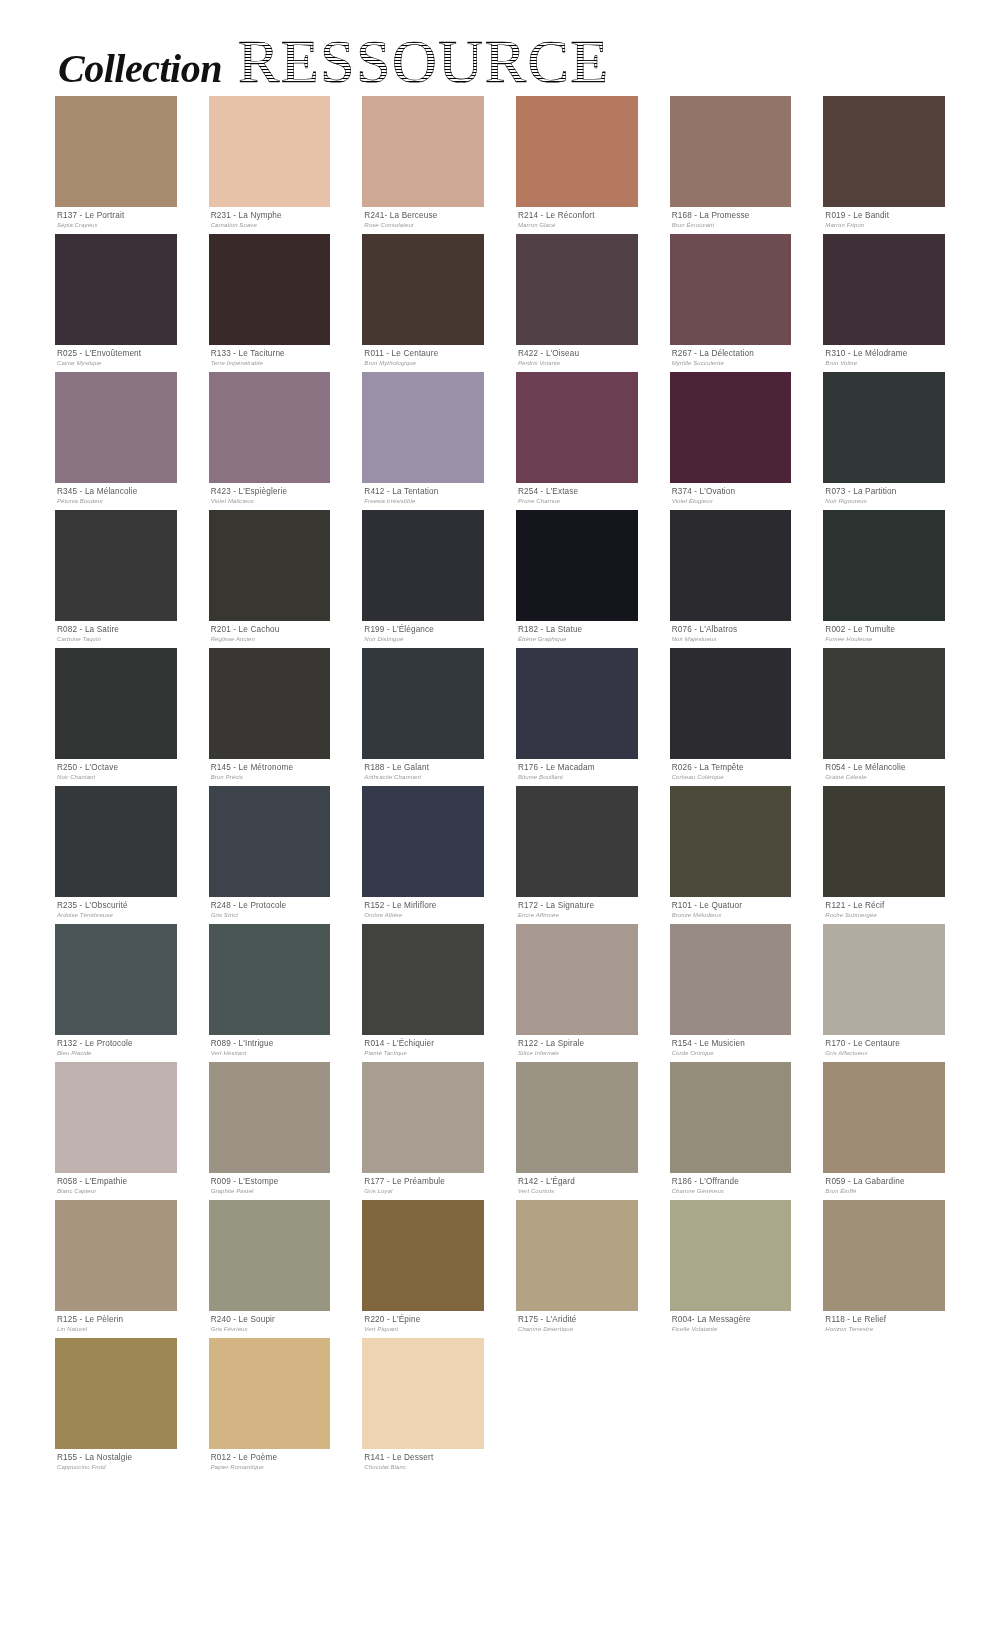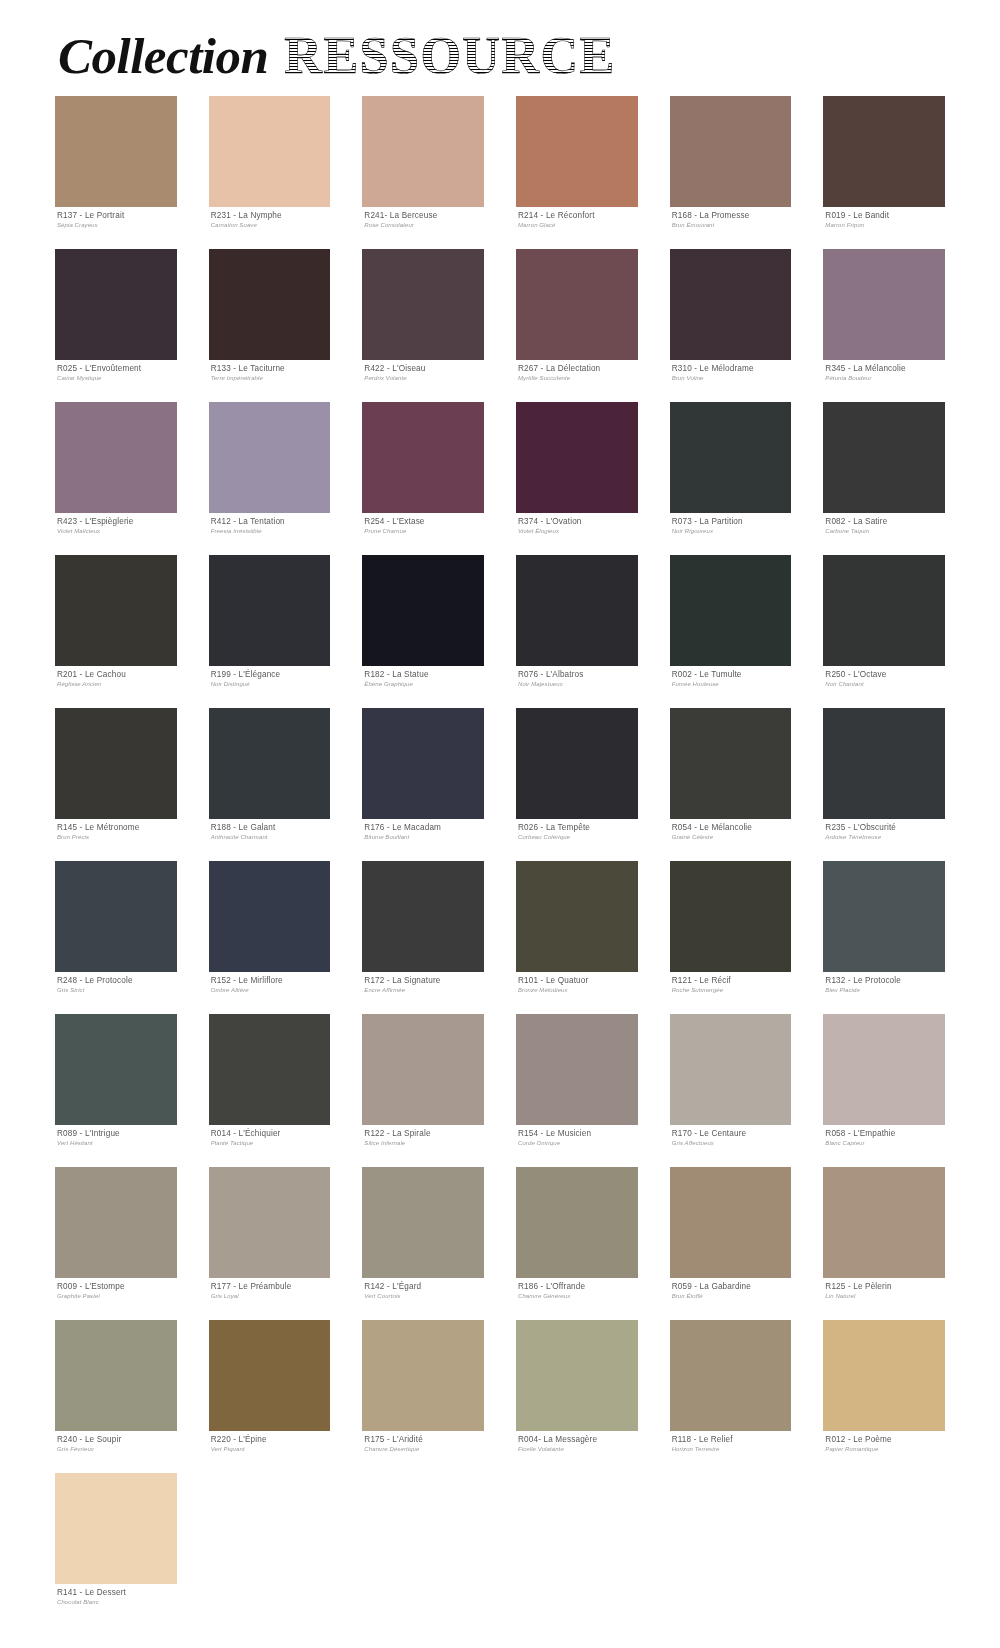--- a/index.html
+++ b/index.html
@@ -25,28 +25,28 @@
   .title-line {
     display: flex;
     align-items: baseline;
     gap: 16px;
     white-space: nowrap;
   }
   .title-script {
     font-family: "Liberation Serif", serif;
     font-style: italic;
     font-weight: 700;
-    font-size: 51px;
+    font-size: 40px;
     color: #111111;
     letter-spacing: -0.5px;
   }
   .title-hatched {
     font-family: "Liberation Serif", serif;
-    font-weight: 700;
-    font-size: 52px;
+    font-weight: 400;
+    font-size: 62px;
     letter-spacing: 1.5px;
     color: #3a3a3a;
     -webkit-text-stroke: 0.6px #222;
     background-image: repeating-linear-gradient(
         0deg,
         #000 0px, #000 1px,
         rgba(255,255,255,0) 1px, rgba(255,255,255,0) 3px);
     -webkit-background-clip: text;
     background-clip: text;
     color: transparent;
@@ -67,21 +67,21 @@
     display: flex;
     flex-direction: column;
   }
   .swatch {
     width: 100%;
     height: 111px;
     display: block;
   }
   .cap {
     padding: 4px 0 5px 2px;
-    height: 42px;
+    height: 27px;
   }
   .cap-name {
     font-family: "Liberation Sans", sans-serif;
     font-size: 8.2px;
     line-height: 10px;
     color: #585858;
     letter-spacing: 0.15px;
     white-space: nowrap;
   }
   .cap-sub {
@@ -157,20 +157,27 @@
         </div>
       </div>
       <div class="cell">
         <div class="swatch" style="background: rgb(57, 42, 41);"></div>
         <div class="cap">
           <div class="cap-name">R133 - Le Taciturne</div>
           <div class="cap-sub">Terre Impénétrable</div>
         </div>
       </div>
       <div class="cell">
+        <div class="swatch" style="background: rgb(70, 56, 48);"></div>
+        <div class="cap">
+          <div class="cap-name">R011 - Le Centaure</div>
+          <div class="cap-sub">Brun Mythologique</div>
+        </div>
+      </div>
+      <div class="cell">
         <div class="swatch" style="background: rgb(80, 63, 68);"></div>
         <div class="cap">
           <div class="cap-name">R422 - L'Oiseau</div>
           <div class="cap-sub">Perdrix Volante</div>
         </div>
       </div>
       <div class="cell">
         <div class="swatch" style="background: rgb(109, 75, 81);"></div>
         <div class="cap">
           <div class="cap-name">R267 - La Délectation</div>
@@ -472,20 +479,27 @@
         </div>
       </div>
       <div class="cell">
         <div class="swatch" style="background: rgb(160, 144, 120);"></div>
         <div class="cap">
           <div class="cap-name">R118 - Le Relief</div>
           <div class="cap-sub">Horizon Terrestre</div>
         </div>
       </div>
       <div class="cell">
+        <div class="swatch" style="background: rgb(157, 135, 82);"></div>
+        <div class="cap">
+          <div class="cap-name">R155 - La Nostalgie</div>
+          <div class="cap-sub">Cappuccino Froid</div>
+        </div>
+      </div>
+      <div class="cell">
         <div class="swatch" style="background: rgb(211, 181, 132);"></div>
         <div class="cap">
           <div class="cap-name">R012 - Le Poème</div>
           <div class="cap-sub">Papier Romantique</div>
         </div>
       </div>
       <div class="cell">
         <div class="swatch" style="background: rgb(238, 212, 179);"></div>
         <div class="cap">
           <div class="cap-name">R141 - Le Dessert</div>

